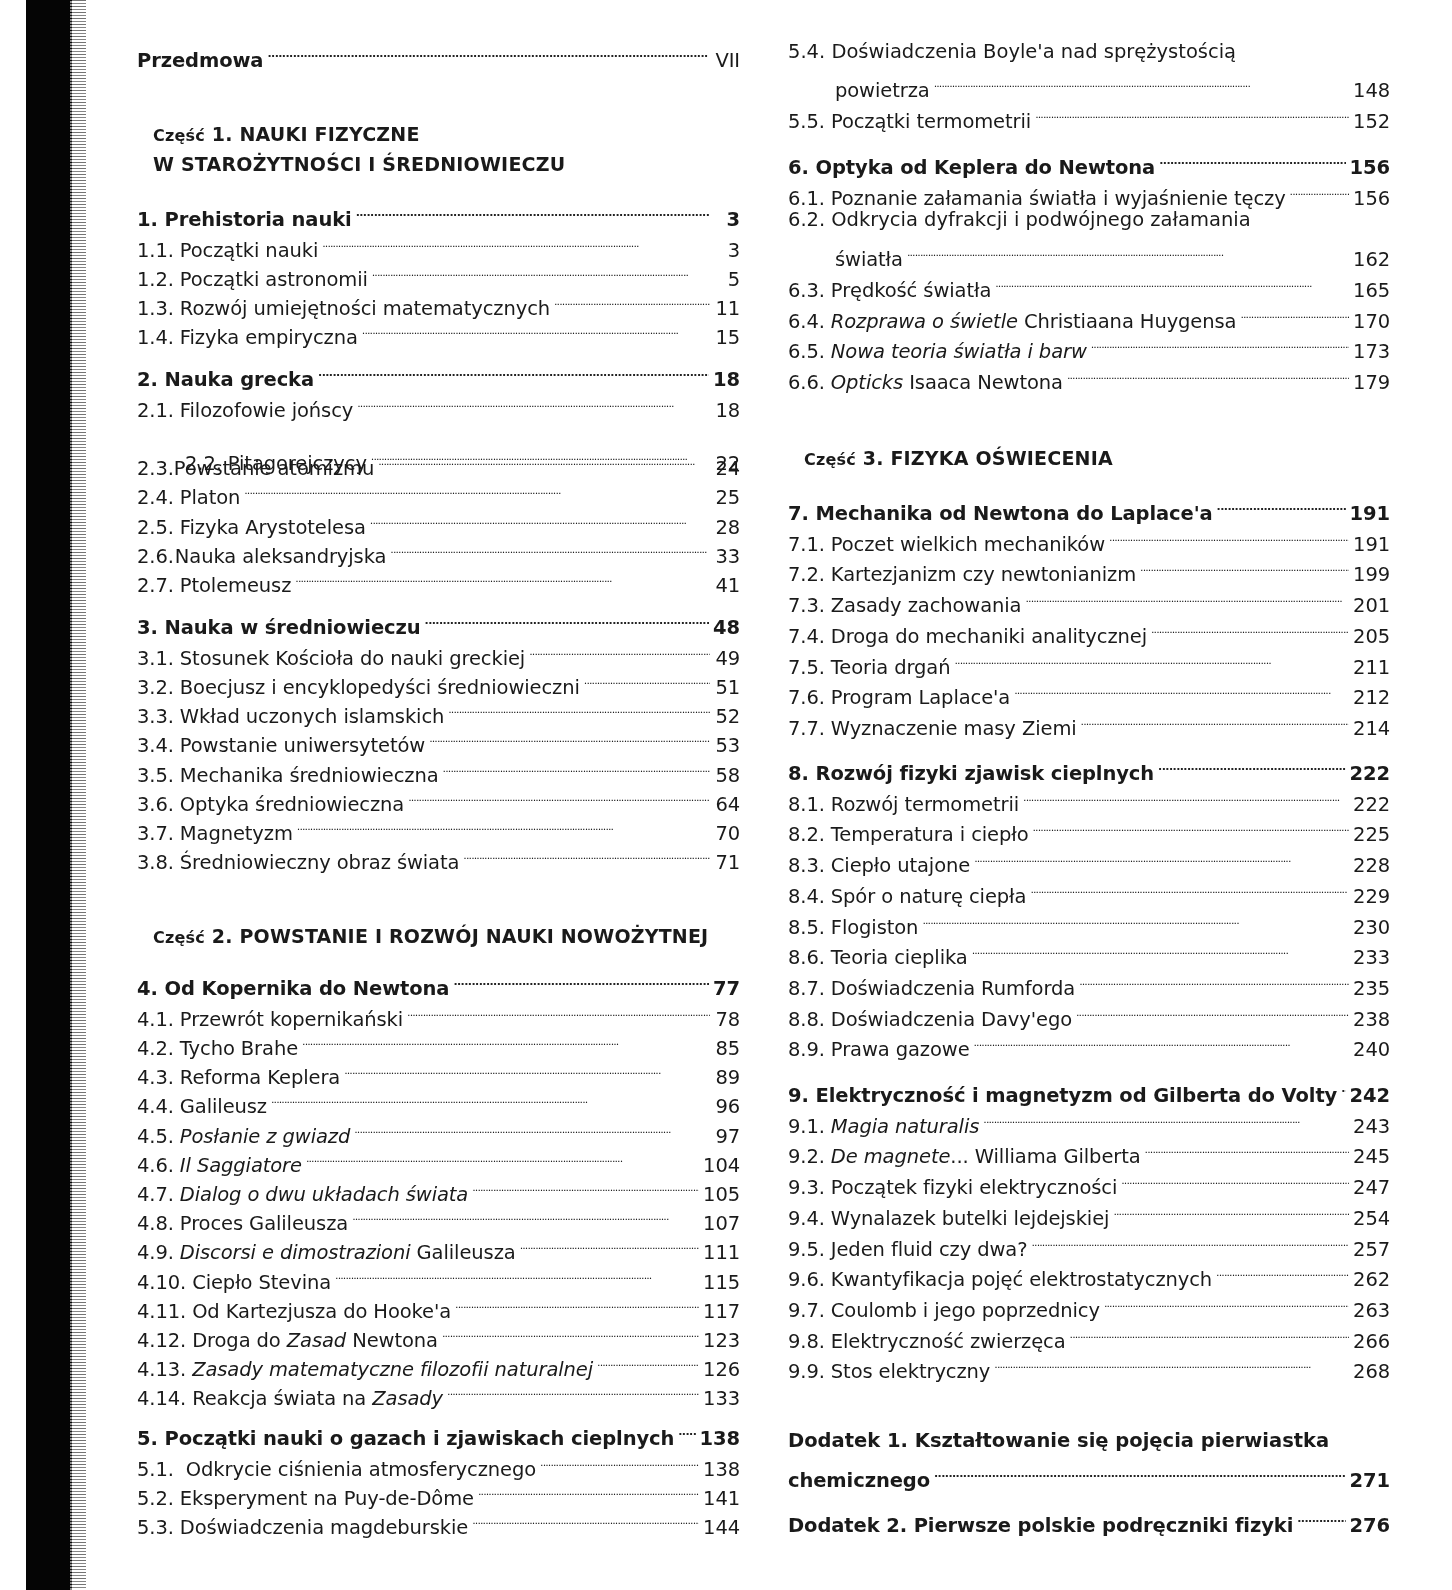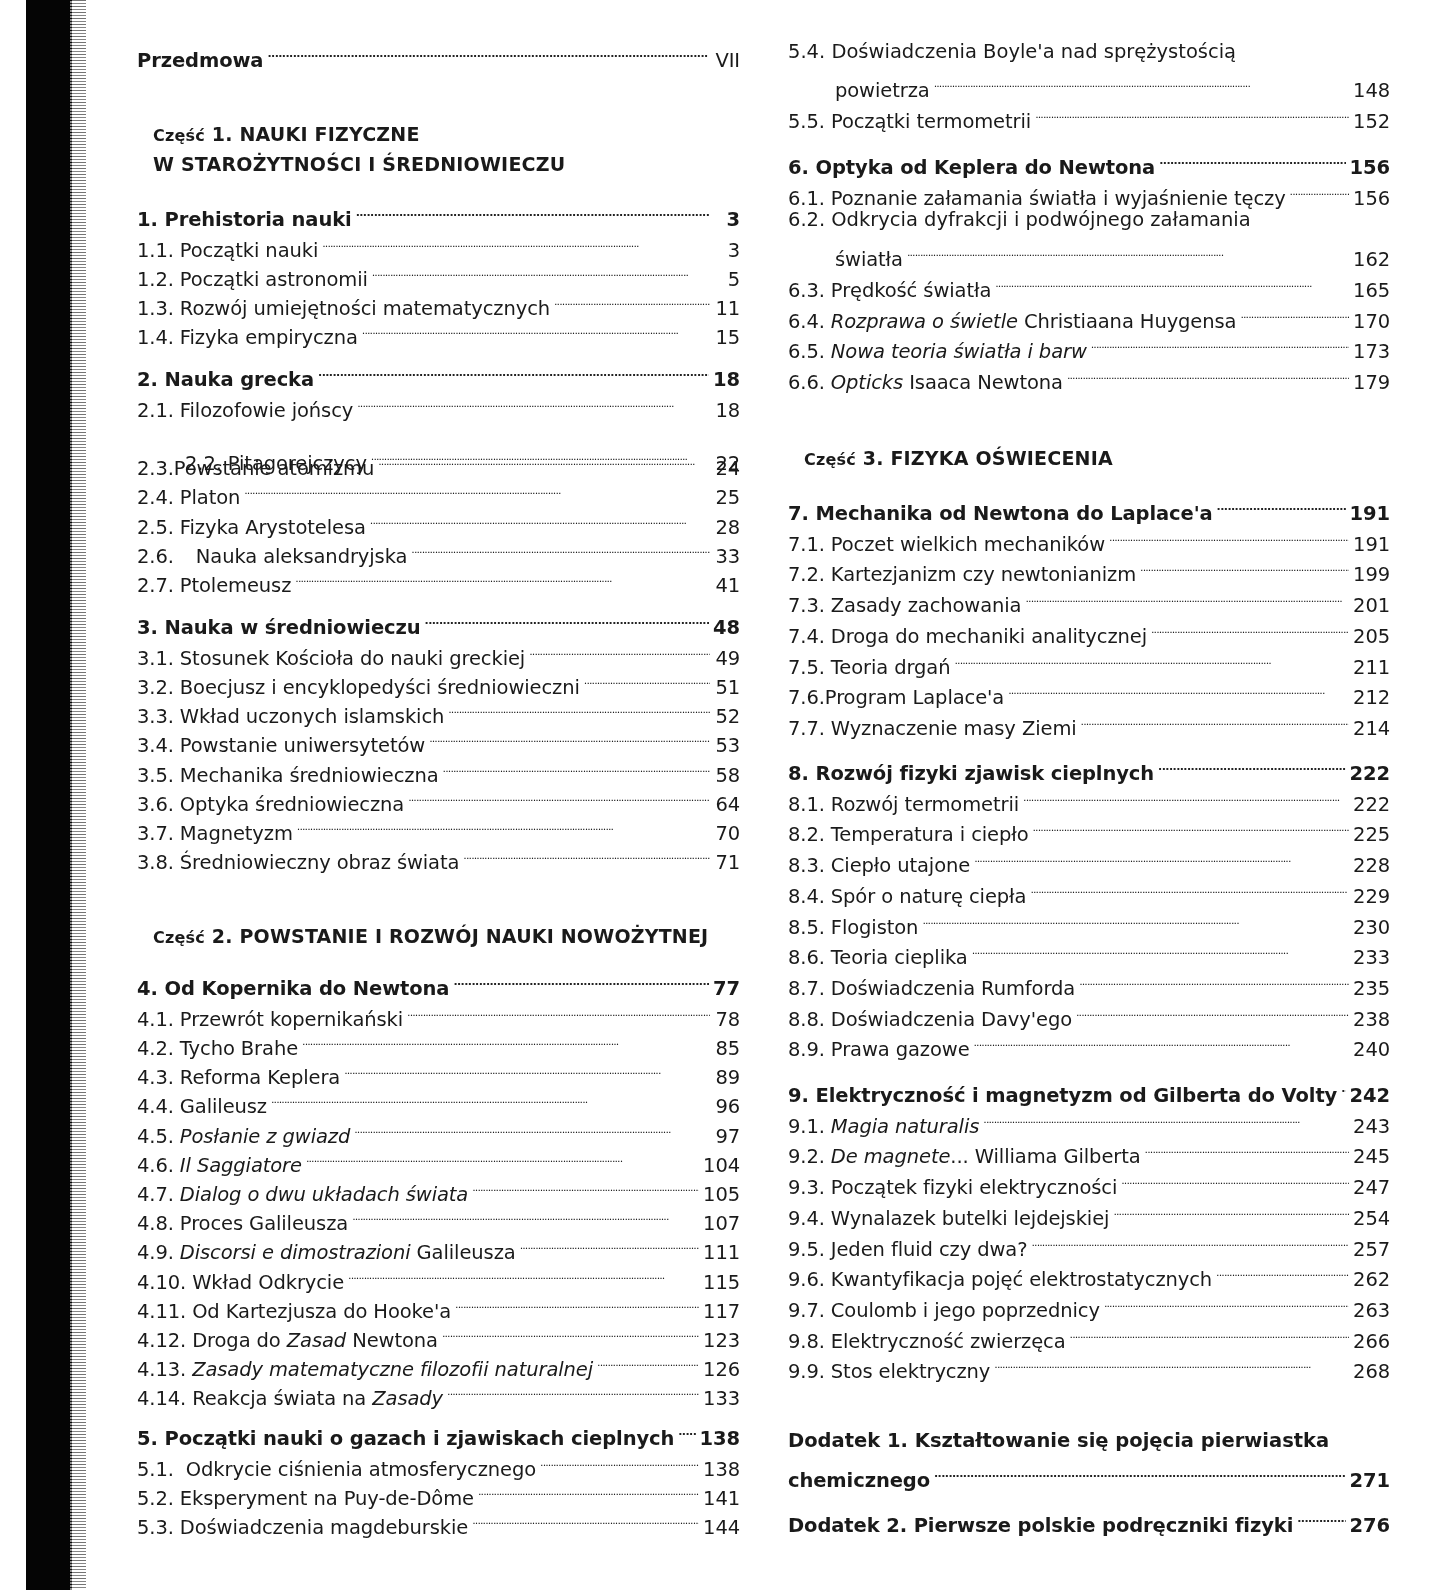--- a/index.html
+++ b/index.html
@@ -129,21 +129,21 @@
         <span class="dots"></span>
         <span class="page">25</span>
       </div>
       <div class="entry" style="top: 503.5px;">
         <span class="num" style="margin-right: 6px;">2.5.</span>
         <span class="title"><span style="white-space: pre;">Fizyka Arystotelesa</span></span>
         <span class="dots"></span>
         <span class="page">28</span>
       </div>
       <div class="entry" style="top: 532.7px;">
-        <span class="num" style="margin-right: 22px;">2.6.</span>
+        <span class="num" style="margin-right: 1px;">2.6.</span>
         <span class="title"><span style="white-space: pre;">Nauka aleksandryjska</span></span>
         <span class="dots"></span>
         <span class="page">33</span>
       </div>
       <div class="entry" style="top: 561.9px;">
         <span class="num" style="margin-right: 6px;">2.7.</span>
         <span class="title"><span style="white-space: pre;">Ptolemeusz</span></span>
         <span class="dots"></span>
         <span class="page">41</span>
       </div>
@@ -263,21 +263,21 @@
         <span class="page">107</span>
       </div>
       <div class="entry" style="top: 1229.3px;">
         <span class="num" style="margin-right: 6px;">4.9.</span>
         <span class="title"><i>Discorsi e dimostrazioni</i><span style="white-space: pre;"> Galileusza</span></span>
         <span class="dots"></span>
         <span class="page">111</span>
       </div>
       <div class="entry" style="top: 1258.5px;">
         <span class="num" style="margin-right: 6px;">4.10.</span>
-        <span class="title"><span style="white-space: pre;">Wkład Odkrycie</span></span>
+        <span class="title"><span style="white-space: pre;">Ciepło Stevina</span></span>
         <span class="dots"></span>
         <span class="page">115</span>
       </div>
       <div class="entry" style="top: 1287.7px;">
         <span class="num" style="margin-right: 6px;">4.11.</span>
         <span class="title"><span style="white-space: pre;">Od Kartezjusza do Hooke'a</span></span>
         <span class="dots"></span>
         <span class="page">117</span>
       </div>
       <div class="entry" style="top: 1316.9px;">
@@ -422,21 +422,21 @@
         <span class="dots"></span>
         <span class="page">205</span>
       </div>
       <div class="entry" style="top: 643.5px;">
         <span class="num" style="margin-right: 6px;">7.5.</span>
         <span class="title"><span style="white-space: pre;">Teoria drgań</span></span>
         <span class="dots"></span>
         <span class="page">211</span>
       </div>
       <div class="entry" style="top: 674.2px;">
-        <span class="num" style="margin-right: 0;">7.6.</span>
+        <span class="num" style="margin-right: 6px;">7.6.</span>
         <span class="title"><span style="white-space: pre;">Program Laplace'a</span></span>
         <span class="dots"></span>
         <span class="page">212</span>
       </div>
       <div class="entry" style="top: 704.9px;">
         <span class="num" style="margin-right: 6px;">7.7.</span>
         <span class="title"><span style="white-space: pre;">Wyznaczenie masy Ziemi</span></span>
         <span class="dots"></span>
         <span class="page">214</span>
       </div>

